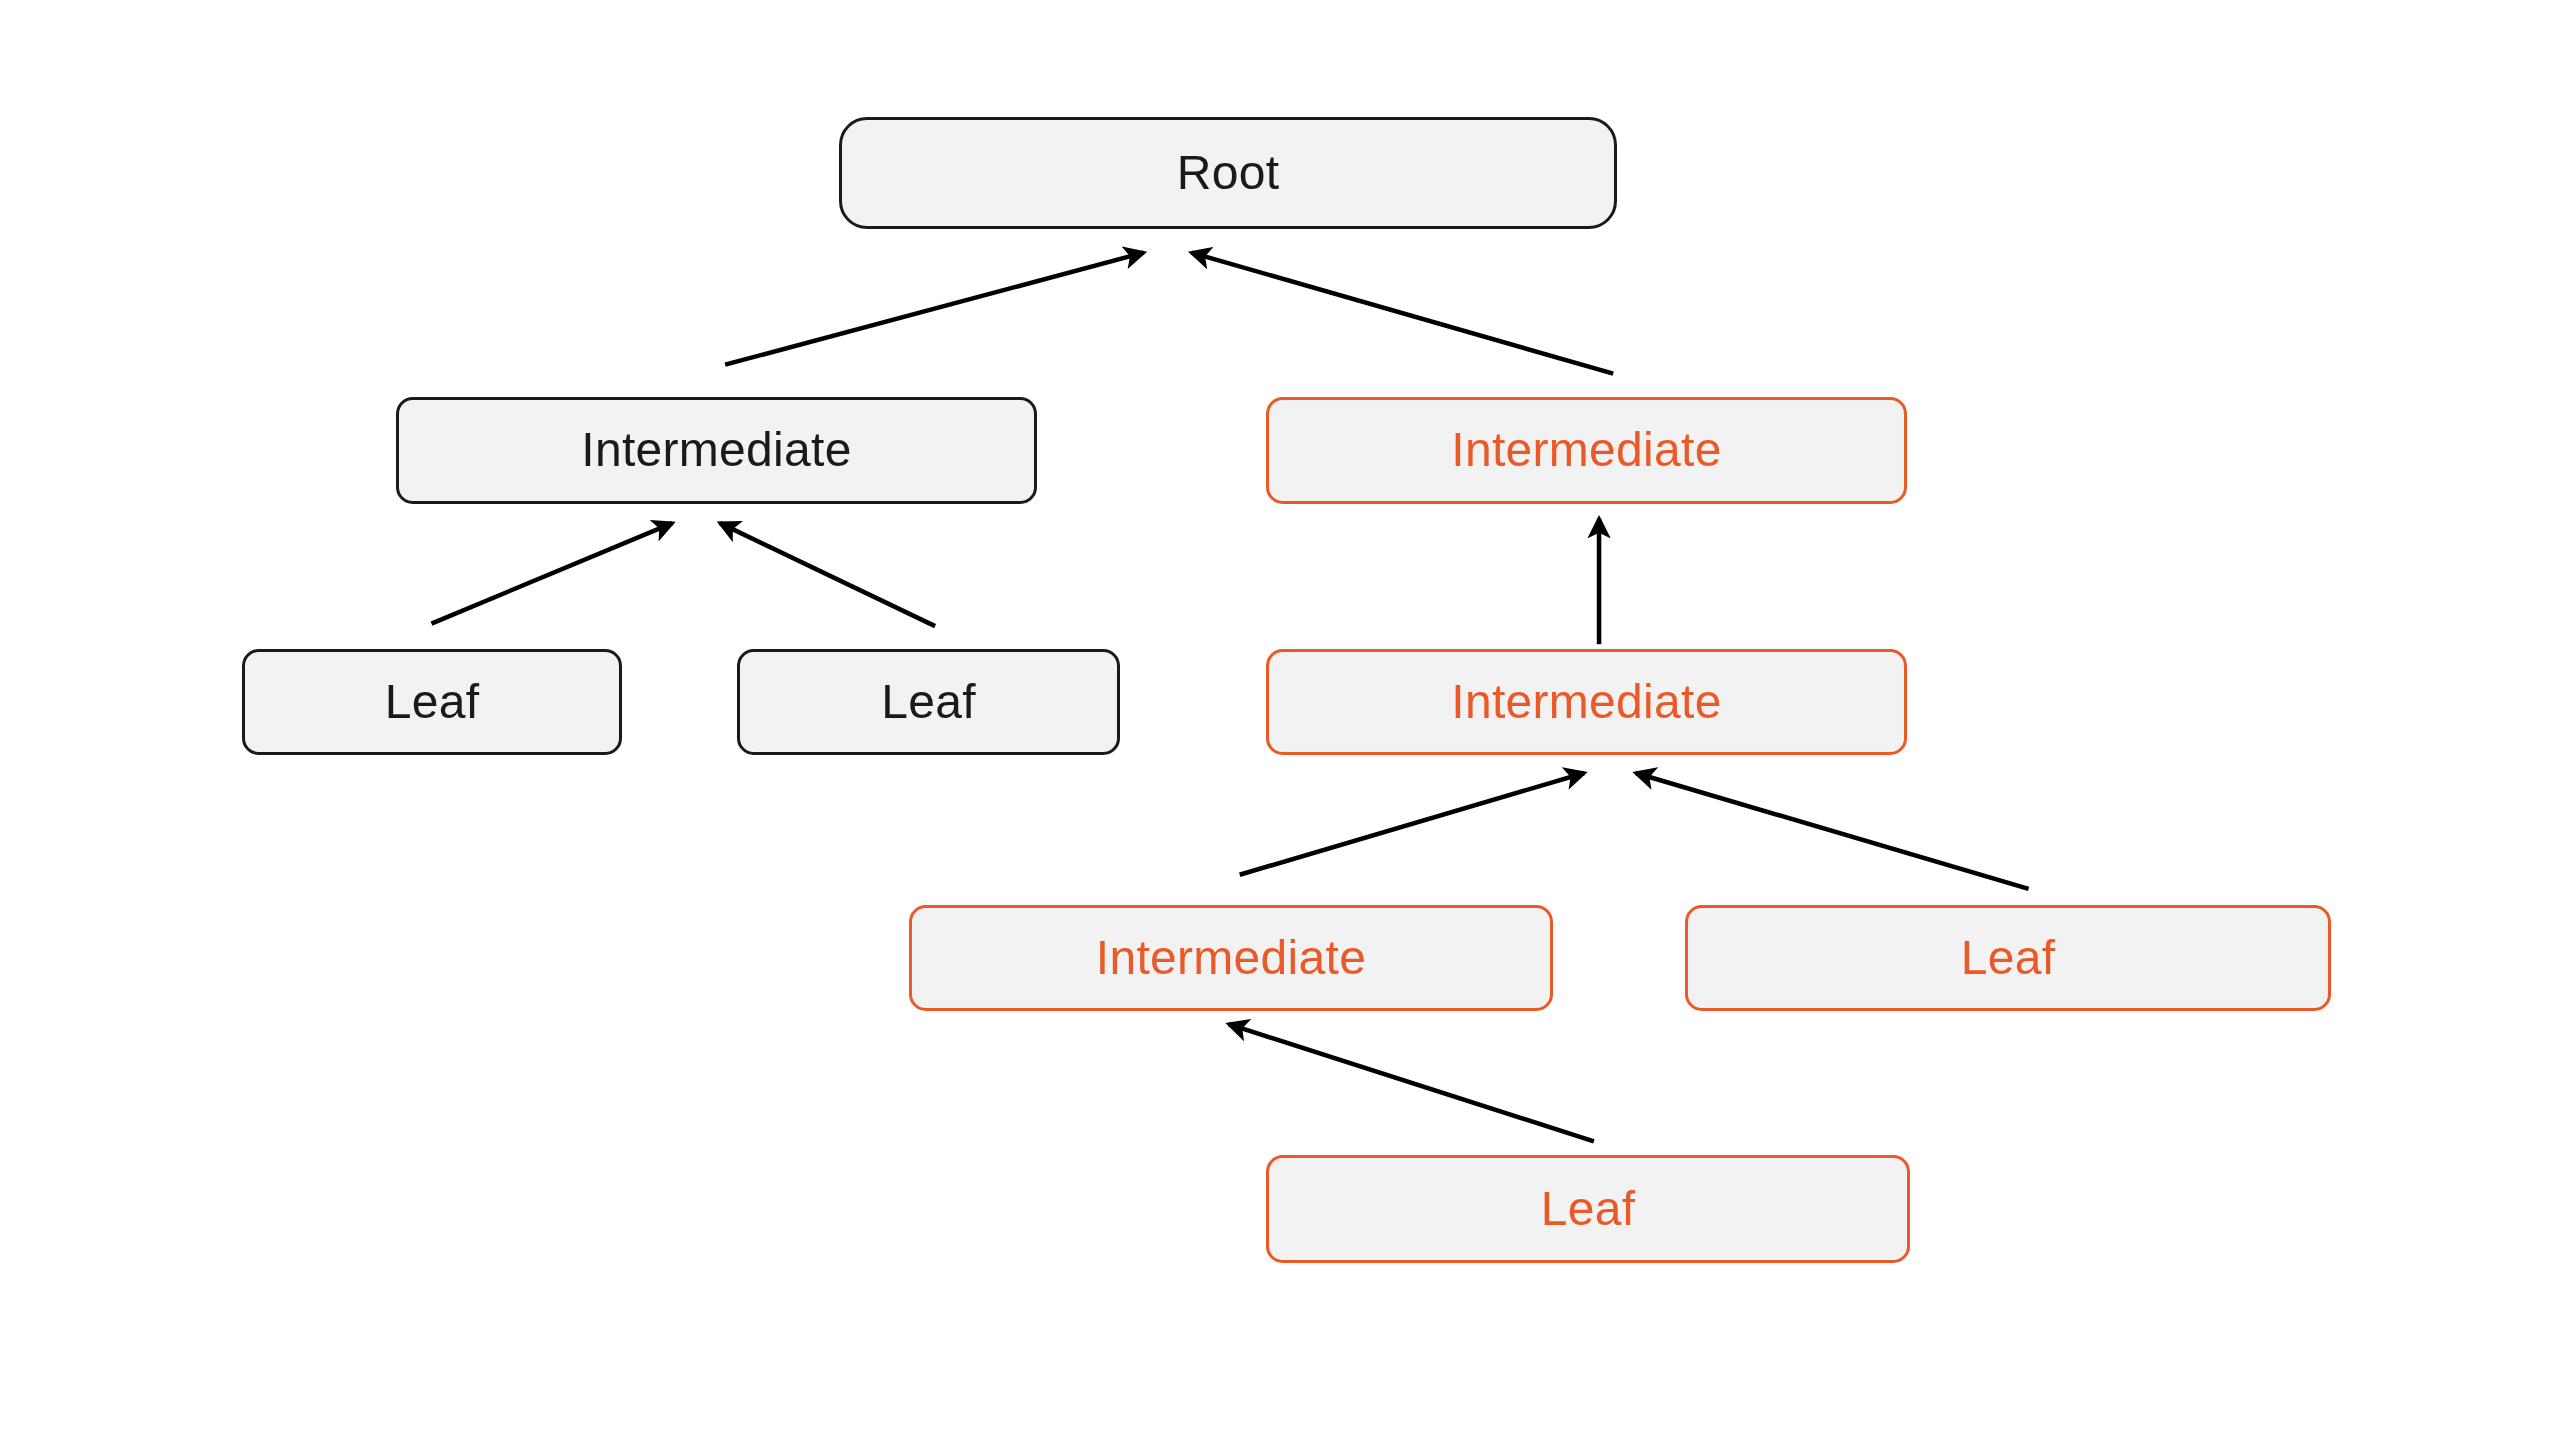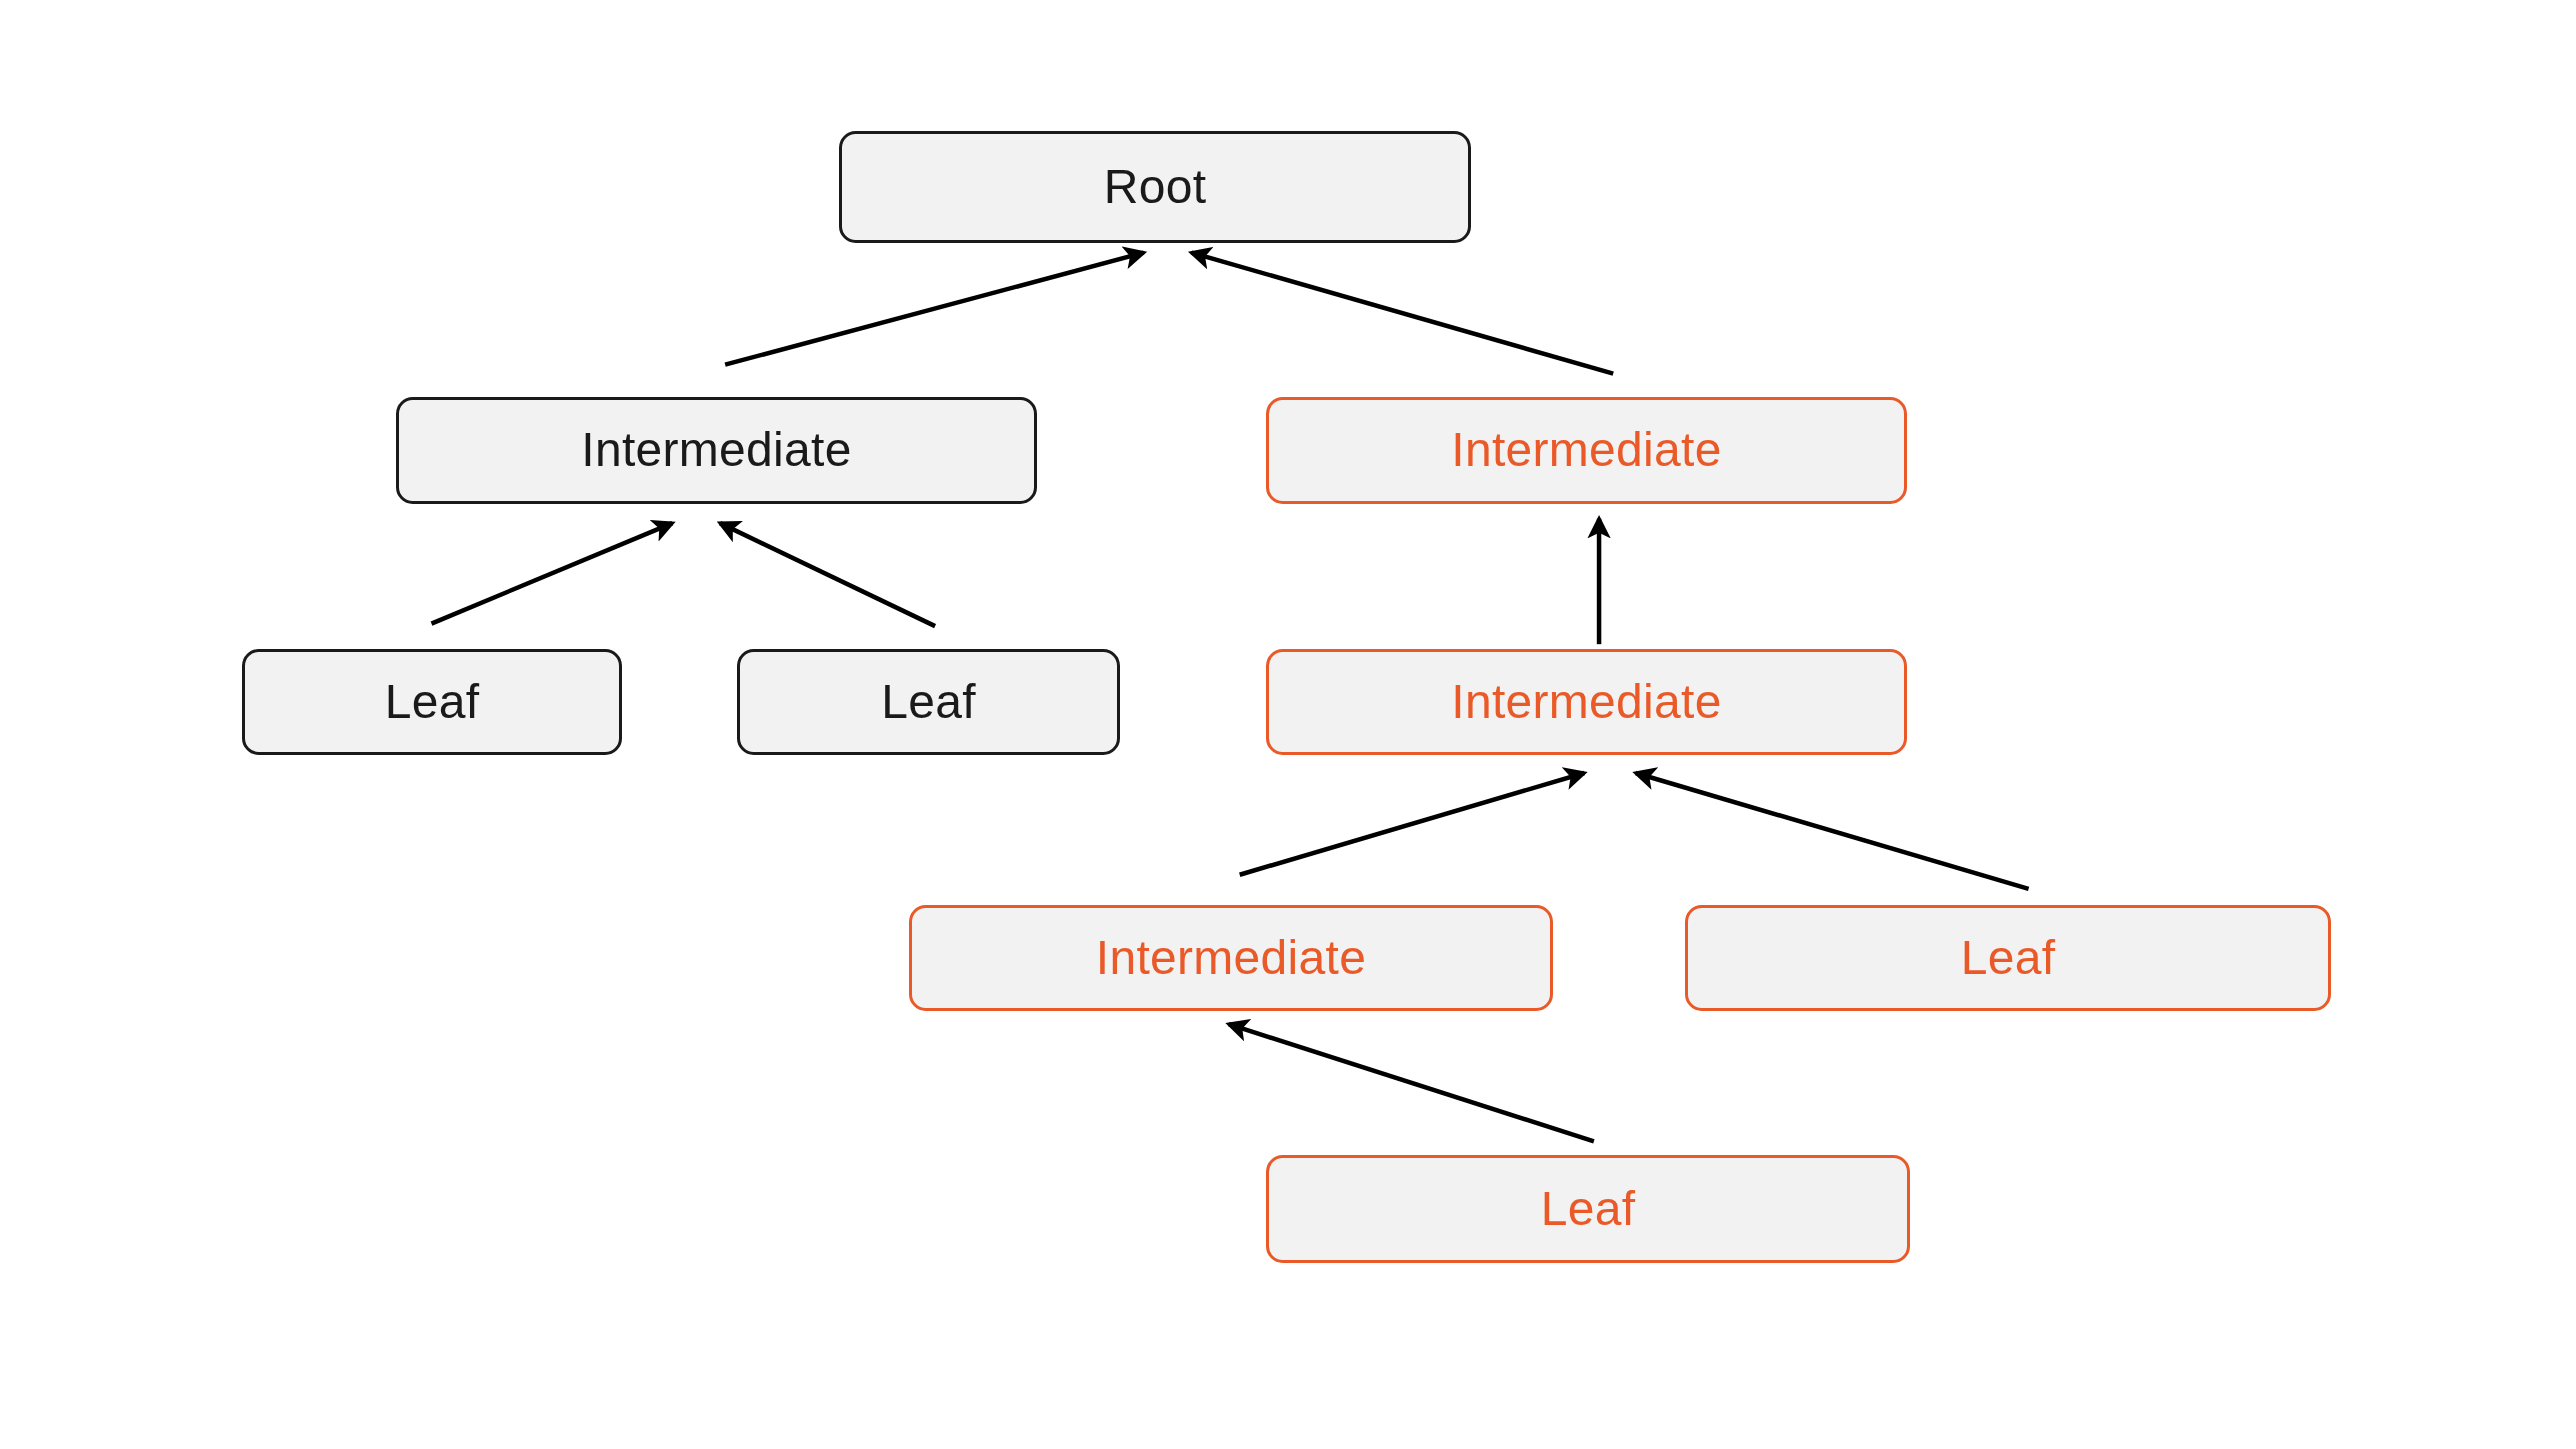--- a/index.html
+++ b/index.html
@@ -69,21 +69,21 @@
         <line x1="670" y1="968" x2="1044" y2="812" stroke="#000000" stroke-width="7" marker-end="url(#arrowhead)"></line>
         <line x1="1452" y1="972" x2="1118" y2="812" stroke="#000000" stroke-width="7" marker-end="url(#arrowhead)"></line>
         <line x1="2483" y1="1000" x2="2483" y2="805" stroke="#000000" stroke-width="7" marker-end="url(#arrowhead)"></line>
         <line x1="1925" y1="1358" x2="2460" y2="1200" stroke="#000000" stroke-width="7" marker-end="url(#arrowhead)"></line>
         <line x1="3150" y1="1380" x2="2540" y2="1200" stroke="#000000" stroke-width="7" marker-end="url(#arrowhead)"></line>
         <line x1="2475" y1="1772" x2="1908" y2="1590" stroke="#000000" stroke-width="7" marker-end="url(#arrowhead)"></line>
       </g>
   </svg>
 
   <div id="nodes-layer">
-      <div class="node black" style="left: 839px; top: 131px; width: 632px; height: 112px;">
+      <div class="node black" style="left: 839px; top: 117px; width: 778px; height: 112px; border-radius: 28px;">
         <span class="node-label">Root</span>
       </div>
       <div class="node black" style="left: 396px; top: 397px; width: 641px; height: 107px;">
         <span class="node-label">Intermediate</span>
       </div>
       <div class="node orange" style="left: 1266px; top: 397px; width: 641px; height: 107px;">
         <span class="node-label">Intermediate</span>
       </div>
       <div class="node black" style="left: 242px; top: 649px; width: 380px; height: 106px;">
         <span class="node-label">Leaf</span>

